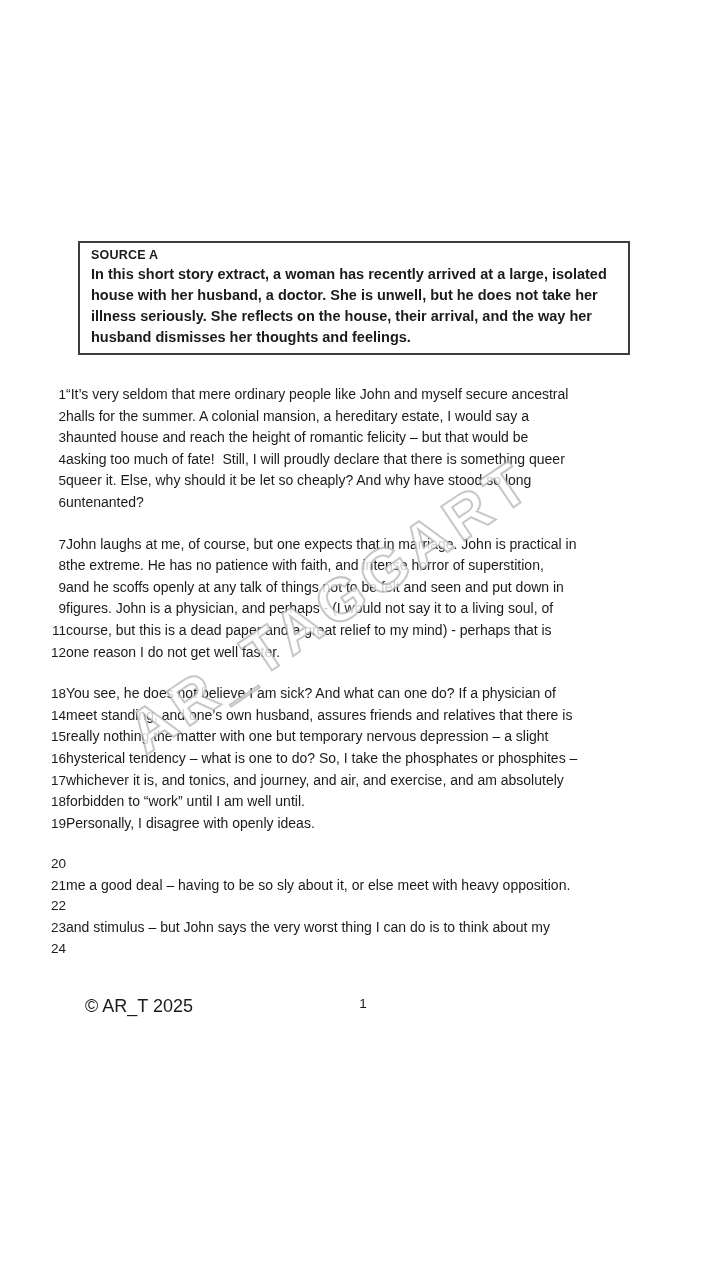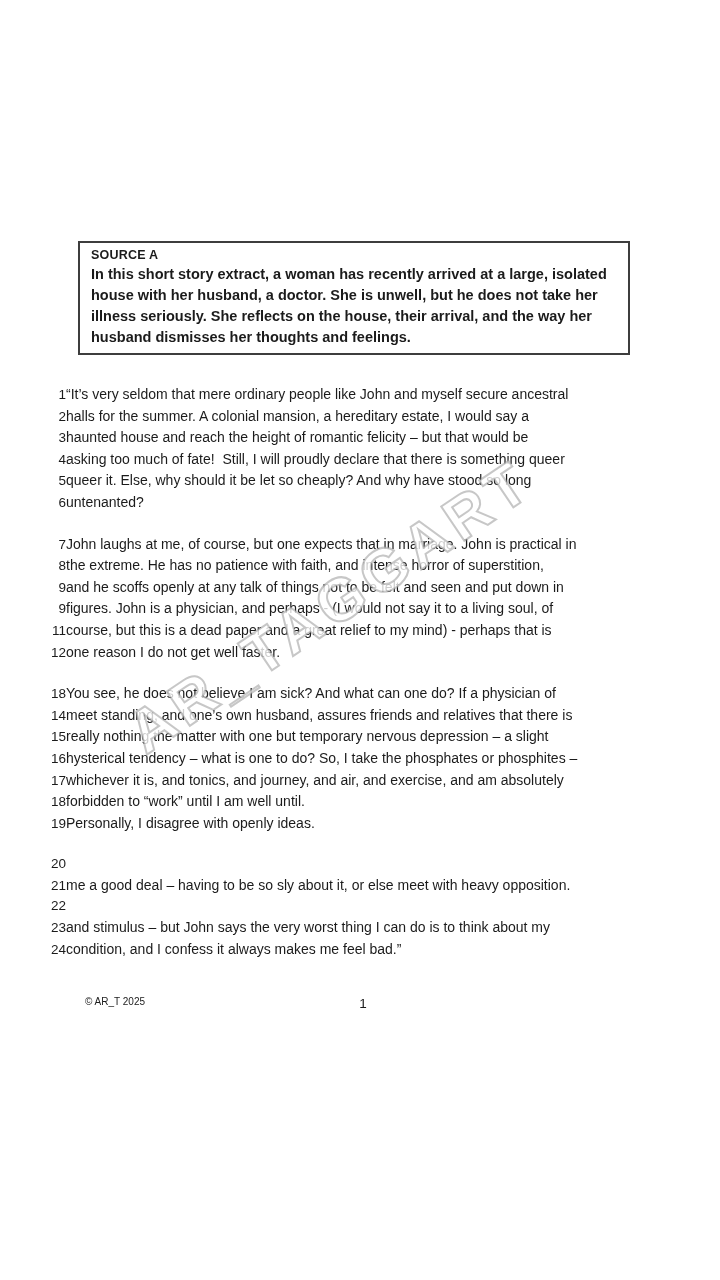--- a/index.html
+++ b/index.html
@@ -86,21 +86,21 @@
     pointer-events: none;
     user-select: none;
     white-space: nowrap;
   }
 
   
   .footer-copyright {
     position: absolute;
     left: 85px;
     top: 996px;
-    font-size: 10px;
+    font-size: 18px;
   }
   .footer-pagenum {
     position: absolute;
     left: 345px;
     top: 996px;
     width: 36px;
     text-align: center;
     font-size: 13.5px;
   }
 </style>
@@ -207,21 +207,20 @@
         </div>
         <div class="line">
           <span class="line-no">22</span>
         </div>
         <div class="line">
           <span class="line-no">23</span>
           <span class="line-text">and stimulus – but John says the very worst thing I can do is to think about my</span>
         </div>
         <div class="line">
           <span class="line-no">24</span>
-          <span class="line-text">condition, and I confess it always makes me feel bad.”</span>
         </div>
       </div>
     </div>
 
   <div class="watermark">AR_TAGGART</div>
 
   <div class="footer-copyright">© AR_T 2025</div>
 
   <div class="footer-pagenum">1</div>
 

